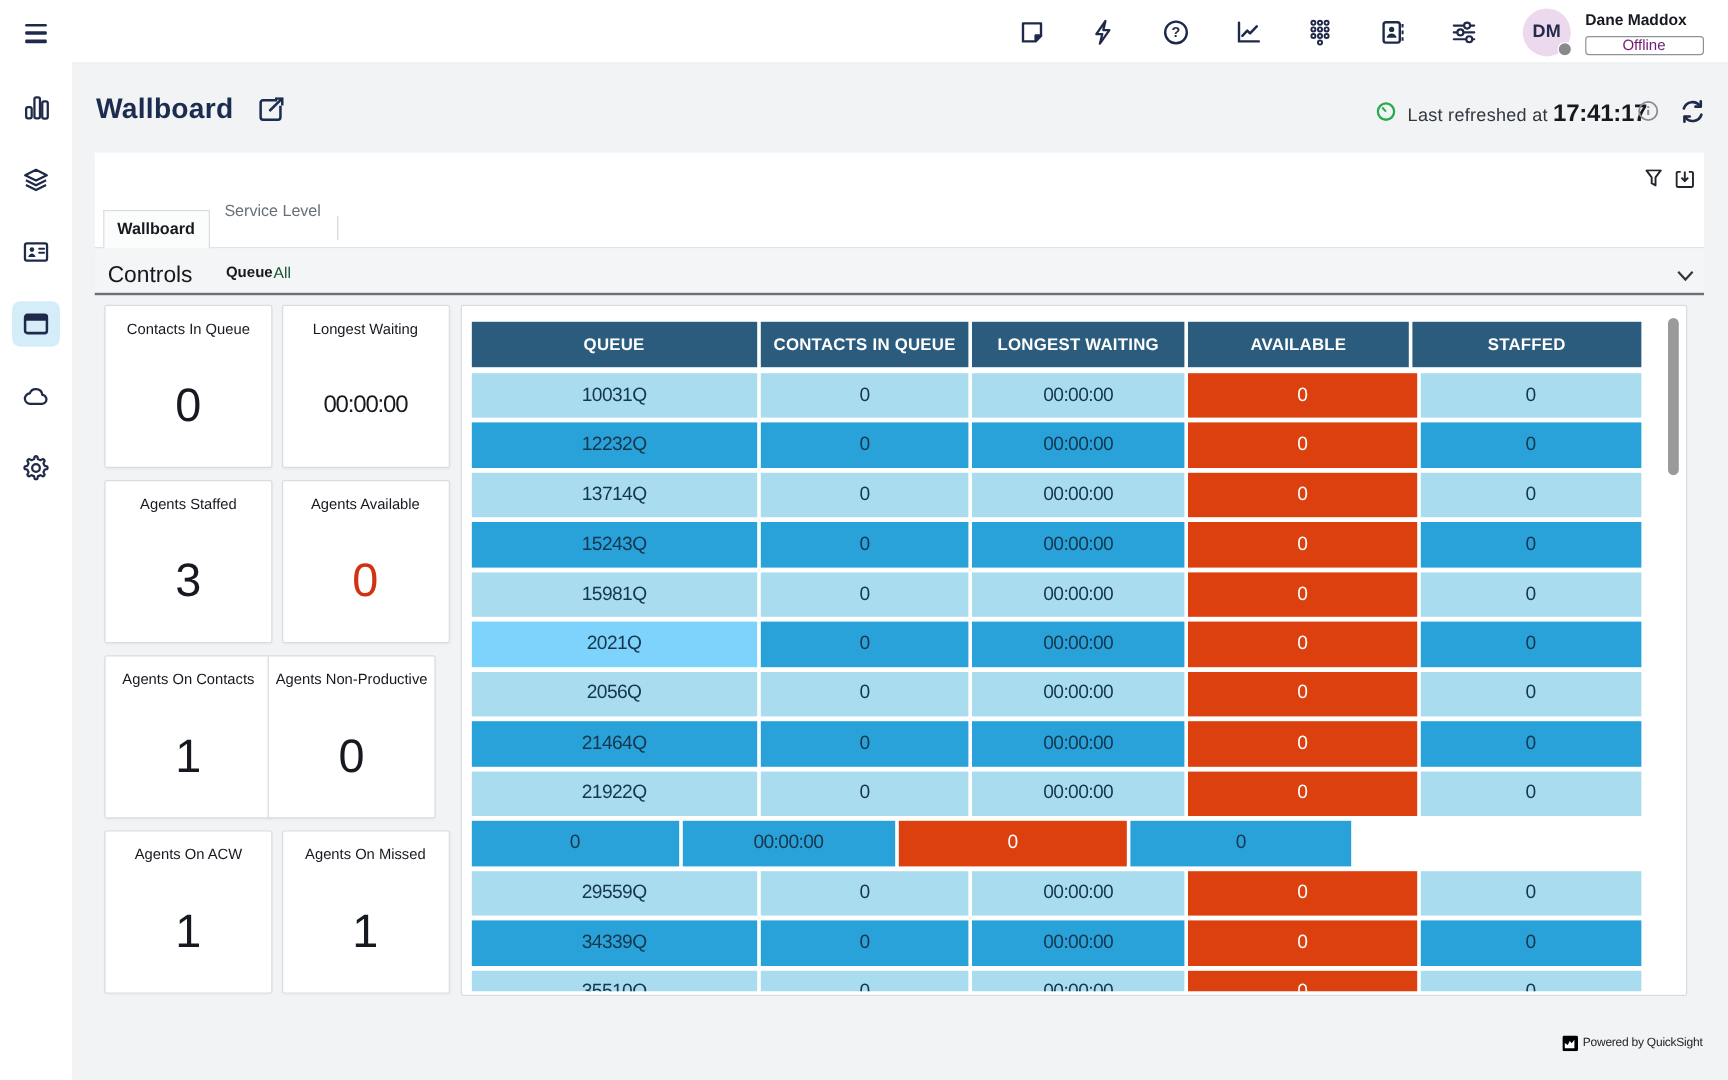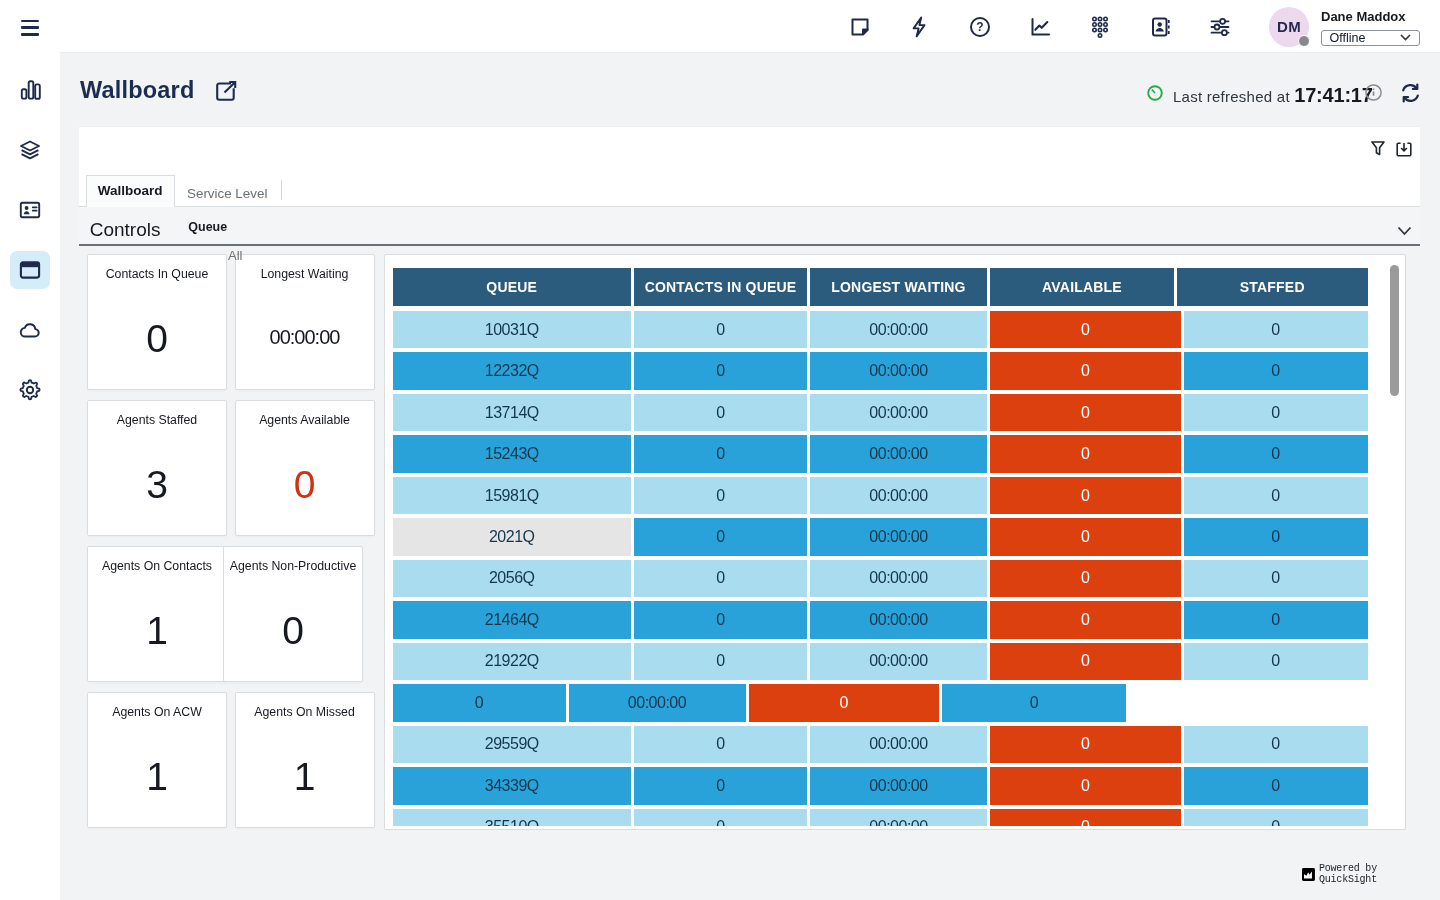--- a/index.html
+++ b/index.html
@@ -8,54 +8,54 @@
 #topbar { position:absolute; left:0; top:0; width:1440px; height:53px; background:#fff; border-bottom:1px solid #e9ebec; z-index:5; }
 #sidebar { position:absolute; left:0; top:0; width:60px; height:900px; background:#fff; z-index:6; }
 .burger { position:absolute; left:20.5px; top:19.5px; width:18.5px; }
 .burger div { height:2.3px; background:#1f2a4a; margin-bottom:4.6px; border-radius:1px; }
 .ticon { position:absolute; top:15px; width:24px; height:24px; }
 .sicon { position:absolute; left:18px; width:24px; height:24px; }
 .active-bg { position:absolute; left:-8px; top:-7px; width:40px; height:38px; background:#d5edf9; border-radius:7px; z-index:-1; }
 #avatar { position:absolute; left:1269px; top:7px; width:40px; height:40px; border-radius:50%; background:#ecd9ee; color:#252a4d; font-weight:bold; font-size:15px; text-align:center; line-height:40px; letter-spacing:0.3px; }
 #avdot { position:absolute; left:1297.5px; top:34.5px; width:12px; height:12px; border-radius:50%; background:#88888f; border:1.8px solid #fff; }
 #uname { position:absolute; left:1321px; top:8.5px; font-size:13px; font-weight:bold; color:#16191f; }
-#statussel { position:absolute; left:1320.5px; top:29.5px; width:99px; height:16.5px; border:1px solid #8d9499; border-radius:3px; background:#fff; font-size:12.5px; color:#0f172a; padding:0 8px; display:flex; align-items:center; justify-content:space-between; }
+#statussel { position:absolute; left:1320.5px; top:29.5px; width:99px; height:16.5px; border:1px solid #8d9499; border-radius:3px; background:#fff; font-size:12.5px; color:#701a75; padding:0 8px; display:flex; align-items:center; justify-content:space-between;flex-direction:column; }
 
 #h1 { position:absolute; left:80px; top:77px; font-size:23.5px; font-weight:bold; color:#1c2c50; letter-spacing:0.2px; }
 .hicon { position:absolute; }
 #refreshtext { position:absolute; left:1173px; top:83.5px; font-size:15px; letter-spacing:0.25px; color:#30373e; }
 #refreshtext b { color:#16191f; font-size:20px; letter-spacing:-0.2px; }
 
 #cardtop { position:absolute; left:79px; top:126px; width:1341px; height:80.6px; background:#fff; border-top:1px solid #eceeef; }
 #tabline { position:absolute; left:79px; top:205.6px; width:1341px; height:1px; background:#dadde0; }
 #tab-active { position:absolute; left:85.6px; top:175.4px; width:89px; height:31.2px; background:#fbfcfc; border:1px solid #dadde0; border-bottom:none; font-size:13.5px; font-weight:bold; color:#16191f; text-align:center; line-height:29px; z-index:3; }
-#tab2 { position:absolute; left:187px; top:186px; font-size:13.4px; color:#697076; }
+#tab2 { position:absolute; left:187px; top:168px; font-size:13.4px; color:#697076; }
 #tabsep { position:absolute; left:281px; top:179.5px; width:1px; height:20px; background:#d4d8da; }
 #controls { position:absolute; left:79px; top:206.6px; width:1341px; height:39px; background:#f4f5f6; border-bottom:2px solid #68717a; z-index:2; }
 #controls .c1 { position:absolute; left:10.7px; top:12px; font-size:19px; color:#16191f; }
 #controls .c2 { position:absolute; left:109.3px; top:13px; font-size:12.5px; font-weight:bold; color:#16191f; }
-#controls .c3 { position:absolute; left:149px; top:13px; font-size:13px; color:#737373;margin-top:28px; }
+#controls .c3 { position:absolute; left:149px; top:13px; font-size:13px; color:#14532d; }
 
 .tile { position:absolute; width:140px; height:136px; background:#fff; border:1px solid #dadde0; border-radius:2px; box-shadow:0 1px 2px rgba(0,0,0,0.03); }
 .t-title { margin-top:12px; text-align:center; font-size:12.3px; color:#16191f; }
 .t-val { position:absolute; left:0; right:0; top:62px; text-align:center; font-size:39px; color:#16191f; }
 .t-val.time { font-size:20px; letter-spacing:-1px; top:71px; }
 .t-val.orangev { color:#d13212; }
 
 #ttile { position:absolute; left:384px; top:253.5px; width:1021.5px; height:576.5px; background:#fff; border:1px solid #dadde0; border-radius:2px; overflow:hidden; }
 #tbl { position:absolute; left:7.5px; top:13.2px; width:975px; height:558.5px; overflow:hidden; }
 .thead { display:flex; gap:3.0px; height:38.2px; margin-bottom:4.9px; }
 .hcell { background:#2b5c7d; color:#fff; font-size:14px; font-weight:bold; display:flex; align-items:center; justify-content:center; letter-spacing:0.2px; }
 .trow { display:flex; gap:3.0px; height:37.6px; margin-bottom:3.9px; }
 .cell { color:#15374e; font-size:16px; display:flex; align-items:center; justify-content:center; letter-spacing:-0.5px; }
 .cell.orange { color:#fff; }
 #sthumb { position:absolute; left:1390px; top:265px; width:9px; height:131px; border-radius:4.5px; background:#9a9a9a; }
 
 #powered { position:absolute; left:1302px; top:863px; display:flex; align-items:center; }
-#powered span { font-size:10px; letter-spacing:-0.2px; color:#21252c; margin-left:4px;font-family:Liberation Mono, monospace; }
+#powered span { font-size:10px; letter-spacing:-0.2px; color:#21252c; margin-left:4px; }
 </style></head>
 <body>
 <div id="topbar">
   <div class="ticon" style="left:848px"><svg width="24" height="24" viewBox="0 0 24 24" fill="none">
         <path d="M4.5 3.5h15v10.5l-4.5 4.5H4.5z" stroke="#1f2a4a" stroke-width="2" stroke-linejoin="round" transform="translate(0,1)"></path>
         <path d="M19.5 13.5h-4.5v4.5z" fill="#1f2a4a" stroke="#1f2a4a" stroke-width="2" stroke-linejoin="round" transform="translate(0,1)"></path>
       </svg></div>
     <div class="ticon" style="left:908px"><svg width="24" height="24" viewBox="0 0 24 24" fill="none">
         <path d="M13.2 2.5 5.6 13.4h5l-2 8 7.9-11.3h-5.1z" stroke="#1f2a4a" stroke-width="1.9" stroke-linejoin="round"></path>
       </svg></div>
@@ -258,21 +258,21 @@
         <div class="cell" style="width:184px;background:#29a2da">0</div>
       </div>
 <div class="trow">
         <div class="cell" style="width:238.5px;background:#a8dcee">15981Q</div>
         <div class="cell" style="width:173px;background:#a8dcee">0</div>
         <div class="cell" style="width:177px;background:#a8dcee">00:00:00</div>
         <div class="cell orange" style="width:190.5px;background:#dc400f">0</div>
         <div class="cell" style="width:184px;background:#a8dcee">0</div>
       </div>
 <div class="trow">
-        <div class="cell" style="width:238.5px;background:#e5e5e5">2021Q</div>
+        <div class="cell" style="width:238.5px;background:#7dd3fc">2021Q</div>
         <div class="cell" style="width:173px;background:#29a2da">0</div>
         <div class="cell" style="width:177px;background:#29a2da">00:00:00</div>
         <div class="cell orange" style="width:190.5px;background:#dc400f">0</div>
         <div class="cell" style="width:184px;background:#29a2da">0</div>
       </div>
 <div class="trow">
         <div class="cell" style="width:238.5px;background:#a8dcee">2056Q</div>
         <div class="cell" style="width:173px;background:#a8dcee">0</div>
         <div class="cell" style="width:177px;background:#a8dcee">00:00:00</div>
         <div class="cell orange" style="width:190.5px;background:#dc400f">0</div>

